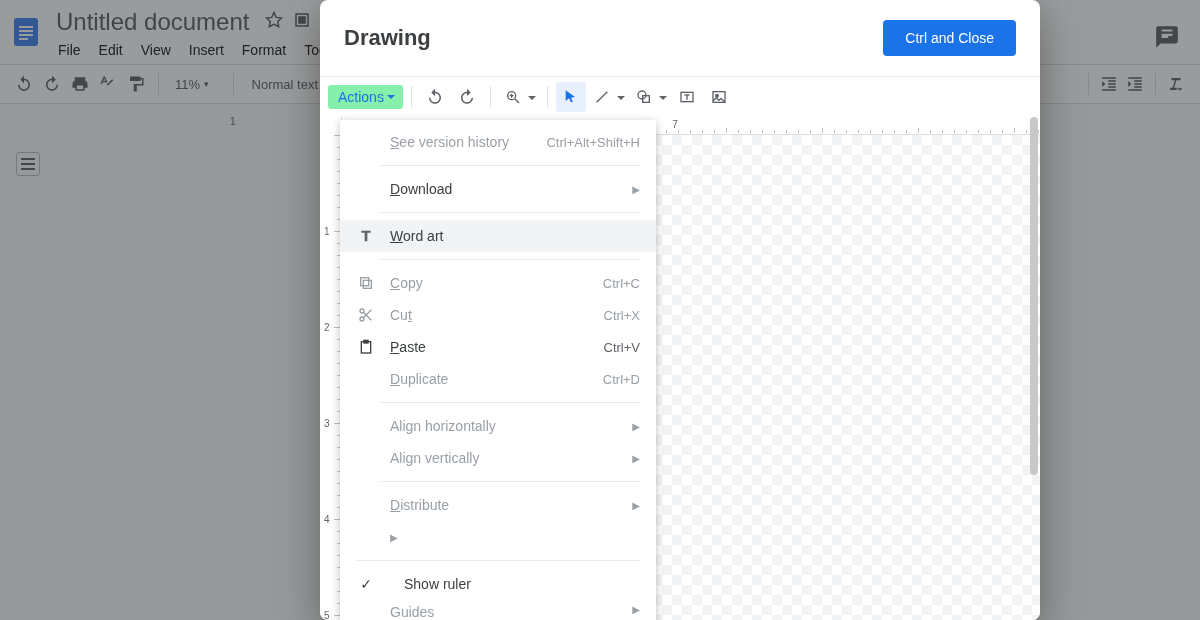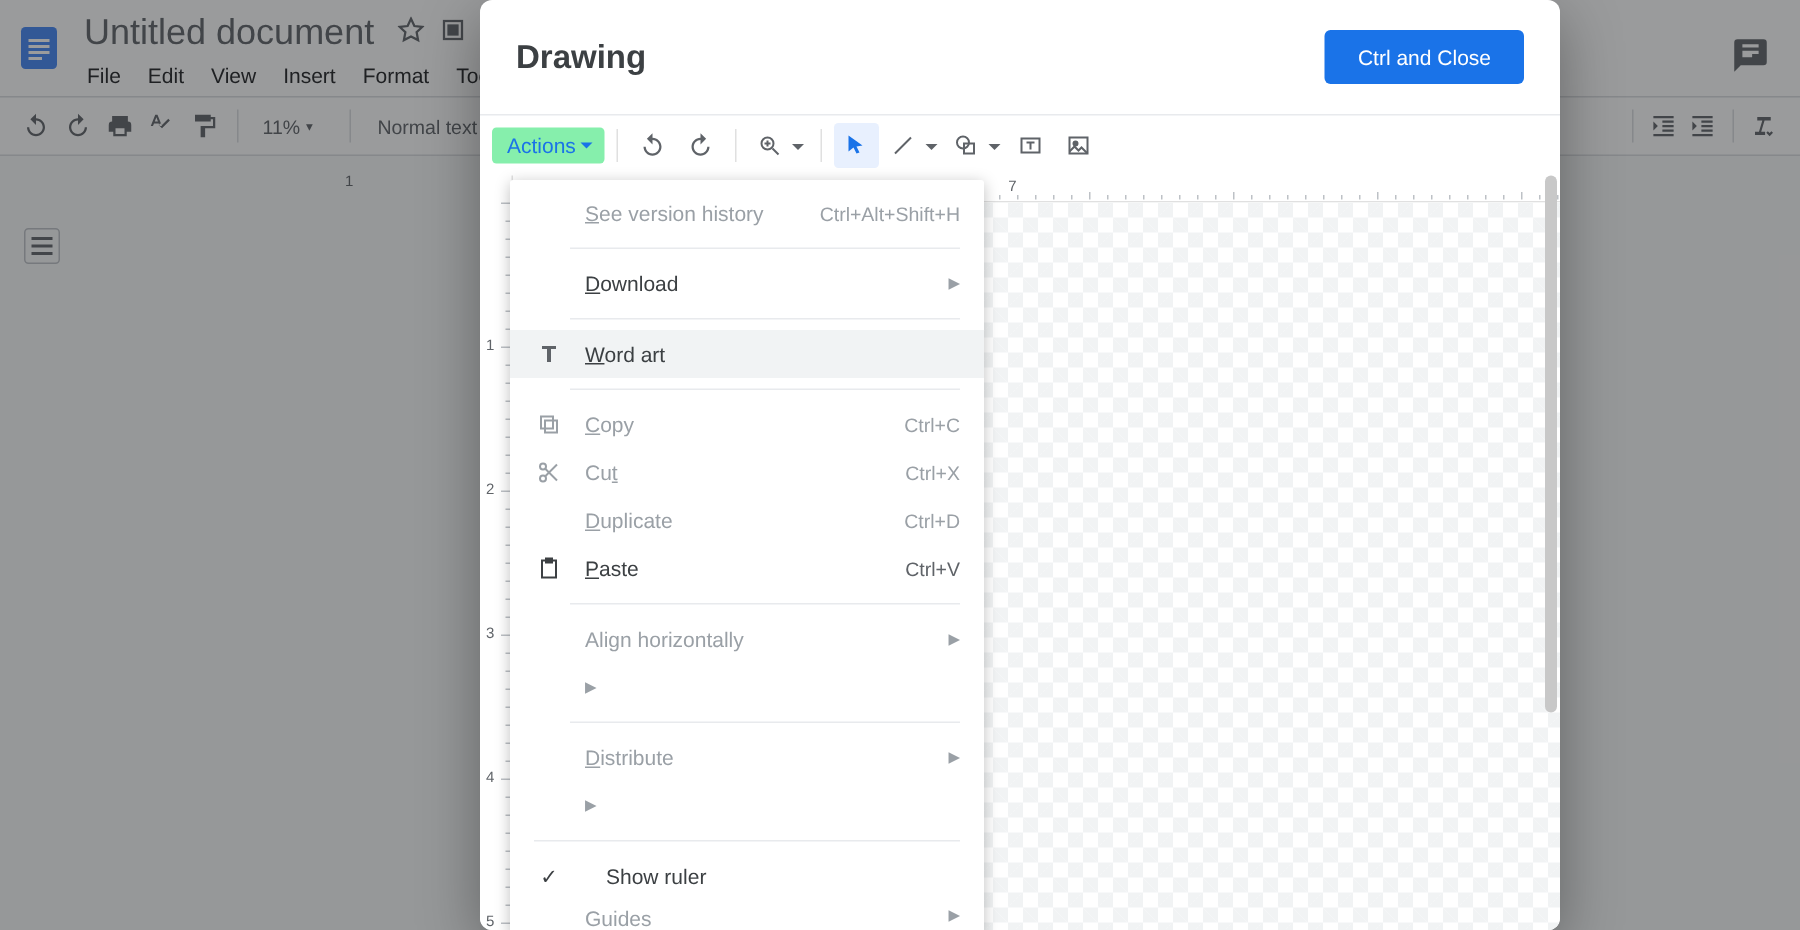--- a/index.html
+++ b/index.html
@@ -425,43 +425,44 @@
         <svg width="16" height="16" viewBox="0 0 24 24" fill="currentColor">
           <circle cx="6" cy="18" r="3" fill="none" stroke="currentColor" stroke-width="2"></circle>
           <circle cx="6" cy="6" r="3" fill="none" stroke="currentColor" stroke-width="2"></circle>
           <line x1="8" y1="8" x2="20" y2="20" stroke="currentColor" stroke-width="2"></line>
           <line x1="8" y1="16" x2="20" y2="4" stroke="currentColor" stroke-width="2"></line>
         </svg>
       </span>
       <span class="am-label"><span>Cu<u>t</u></span></span>
       <span class="am-short">Ctrl+X</span>
     </div>
-    <div class="am-item disabled">
-      <span class="am-icon"></span>
-      <span class="am-label"><span><u>D</u>uplicate</span></span>
-      <span class="am-short">Ctrl+D</span>
-    </div>
     <div class="am-item">
       <span class="am-icon">
         <svg width="16" height="16" viewBox="0 0 24 24" fill="none" stroke="currentColor" stroke-width="2">
           <rect x="5" y="4" width="14" height="17"></rect>
           <rect x="9" y="2" width="6" height="4" fill="currentColor"></rect>
         </svg>
       </span>
       <span class="am-label"><span><u>P</u>aste</span></span>
       <span class="am-short">Ctrl+V</span>
     </div>
+    <div class="am-item disabled">
+      <span class="am-icon"></span>
+      <span class="am-label"><span><u>D</u>uplicate</span></span>
+      <span class="am-short">Ctrl+D</span>
+    </div>
     <div class="am-divider"></div>
     <div class="am-item disabled">
       <span class="am-icon"></span>
       <span class="am-label">Align horizontally</span>
       <span class="am-sub">▶</span>
     </div>
     <div class="am-item disabled">
       <span class="am-icon"></span>
+      <span class="am-label">Align vertically</span>
       <span class="am-sub">▶</span>
     </div>
     <div class="am-divider"></div>
     <div class="am-item disabled">
       <span class="am-icon"></span>
       <span class="am-label"><span><u>D</u>istribute</span></span>
       <span class="am-sub">▶</span>
     </div>
     <div class="am-item disabled">
       <span class="am-icon"></span>

